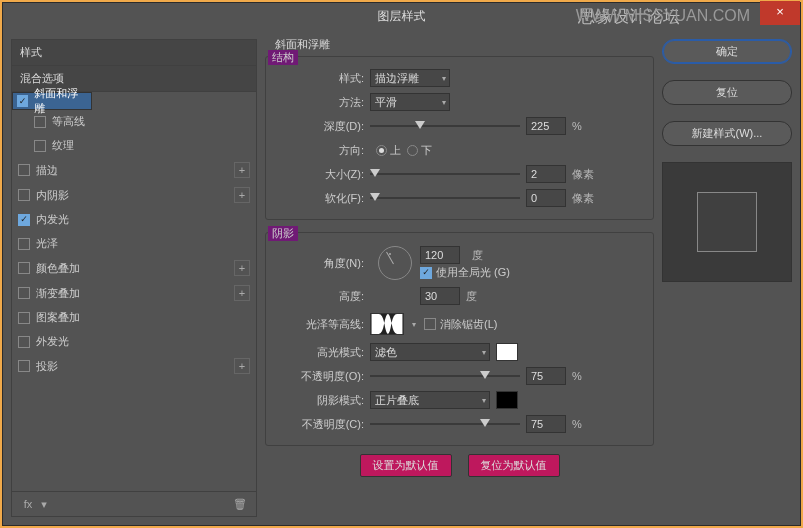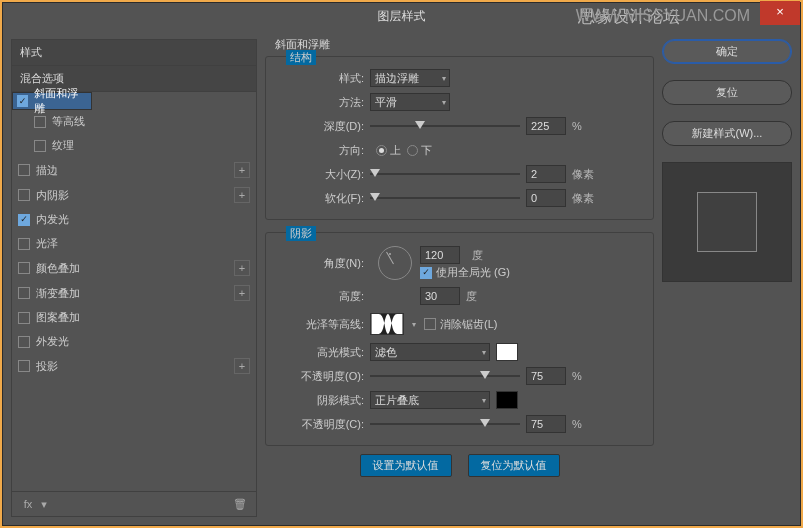--- a/index.html
+++ b/index.html
@@ -20,42 +20,42 @@
   .style-item.sub { padding-left: 22px; }
   .style-item .cb { width: 12px; height: 12px; border: 1px solid #888; margin-right: 6px; display: inline-flex; align-items: center; justify-content: center; }
   .style-item .cb.on { background: #6ea8de; border-color: #6ea8de; }
   .style-item .cb.on::after { content: "✓"; color: #222; font-size: 9px; line-height: 1; }
   .style-item .plus { margin-left: auto; width: 16px; height: 16px; border: 1px solid #666; color: #aaa; display: flex; align-items: center; justify-content: center; font-size: 11px; }
   .left-foot { display: flex; align-items: center; padding: 4px 8px; border-top: 1px solid #404040; gap: 0; color: #aaa; }
   .ico { width: 16px; height: 16px; display: inline-flex; align-items: center; justify-content: center; font-size: 11px; }
   .mid { flex: 1; color: #ccc; font-size: 11px; position: relative; }
   .group-title { position: relative; top: -2px; left: 10px; color: #ddd; font-size: 11px; }
   .group { border: 1px solid #404040; border-radius: 3px; padding: 8px; margin-top: 2px; position: relative; }
-  .sub-title { position: absolute; top: -7px; left: 20px; background: #0369a1; padding: 0 4px; font-size: 11px; color: #ccc; }
+  .sub-title { position: absolute; top: -7px; left: 2px; background: #701a75; padding: 0 4px; font-size: 11px; color: #ccc; }
   .row { display: flex; align-items: center; height: 22px; margin: 2px 0; }
   .lab { width: 96px; text-align: right; padding-right: 6px; color: #ccc; }
   .sel { background: #474747; border: 1px solid #333; color: #ddd; font-size: 11px; height: 18px; width: 80px; padding-left: 4px; display: flex; align-items: center; justify-content: space-between; }
   .sel .car { font-size: 8px; color: #aaa; margin-right: 3px; }
   .slider { flex: 1; max-width: 150px; height: 14px; display: flex; align-items: center; position: relative; margin-right: 6px; }
   .slider .track { height: 2px; background: #3a3a3a; width: 100%; }
   .slider .thumb { position: absolute; top: 2px; width: 0; height: 0; border-left: 5px solid transparent; border-right: 5px solid transparent; border-top: 8px solid #ccc; }
   .num { width: 40px; height: 18px; background: #474747; border: 1px solid #333; color: #ddd; font-size: 11px; padding-left: 4px; display: flex; align-items: center; }
   .unit { margin-left: 6px; color: #bbb; }
   .radio { width: 11px; height: 11px; border-radius: 50%; border: 1px solid #888; margin: 0 3px 0 6px; display: inline-flex; align-items: center; justify-content: center; }
   .radio.on::after { content: ""; width: 5px; height: 5px; border-radius: 50%; background: #ddd; }
   .cb2 { width: 12px; height: 12px; border: 1px solid #888; margin-right: 4px; display: inline-flex; align-items: center; justify-content: center; }
   .cb2.on { background: #6ea8de; border-color: #6ea8de; }
   .cb2.on::after { content: "✓"; color: #222; font-size: 9px; line-height: 1; }
   .angle { width: 34px; height: 34px; border: 1px solid #888; border-radius: 50%; margin: 0 8px; position: relative; }
   .angle::after { content: ""; position: absolute; width: 1px; height: 14px; background: #aaa; left: 45%; top: 3px; transform-origin: bottom; transform: rotate(-30deg); }
   .angle::before { content: ""; position: absolute; width: 2px; height: 2px; background: #aaa; left: 10px; top: 6px; border-radius: 50%; }
   .contour { width: 34px; height: 22px; border: 1px solid #333; background: #222; margin-right: 8px; position: relative; overflow: hidden; }
   .contour svg { width: 100%; height: 100%; }
   .swatch { width: 22px; height: 18px; border: 1px solid #333; margin-left: 6px; }
-  .btn2 { background: #0369a1; border: 1px solid #333; color: #ddd; font-size: 11px; padding: 3px 12px; cursor: pointer; border-radius: 2px; }
+  .btn2 { background: #be185d; border: 1px solid #333; color: #ddd; font-size: 11px; padding: 3px 12px; cursor: pointer; border-radius: 2px; }
   .btnrow { display: flex; gap: 16px; justify-content: center; margin-top: 8px; }
   .right { width: 130px; display: flex; flex-direction: column; gap: 16px; }
   .rbtn { border: 1px solid #333; border-radius: 12px; background: #5a5a5a; color: #ddd; font-size: 11px; padding: 4px 0; text-align: center; cursor: pointer; }
   .rbtn.ok { border-color: #2a5ca8; box-shadow: 0 0 0 1px #2a5ca8 inset; }
   .preview-cb { display: flex; align-items: center; justify-content: center; color: #ddd; font-size: 11px; gap: 4px; margin-top: 4px; }
   .preview { flex: 0 0 120px; border: 1px solid #333; background: #3a3a3a; height: 120px; display: flex; align-items: center; justify-content: center; }
   .preview .inner { width: 60px; height: 60px; border: 1px solid #888; background: #404040; }
 </style>
 </head>
 <body>

